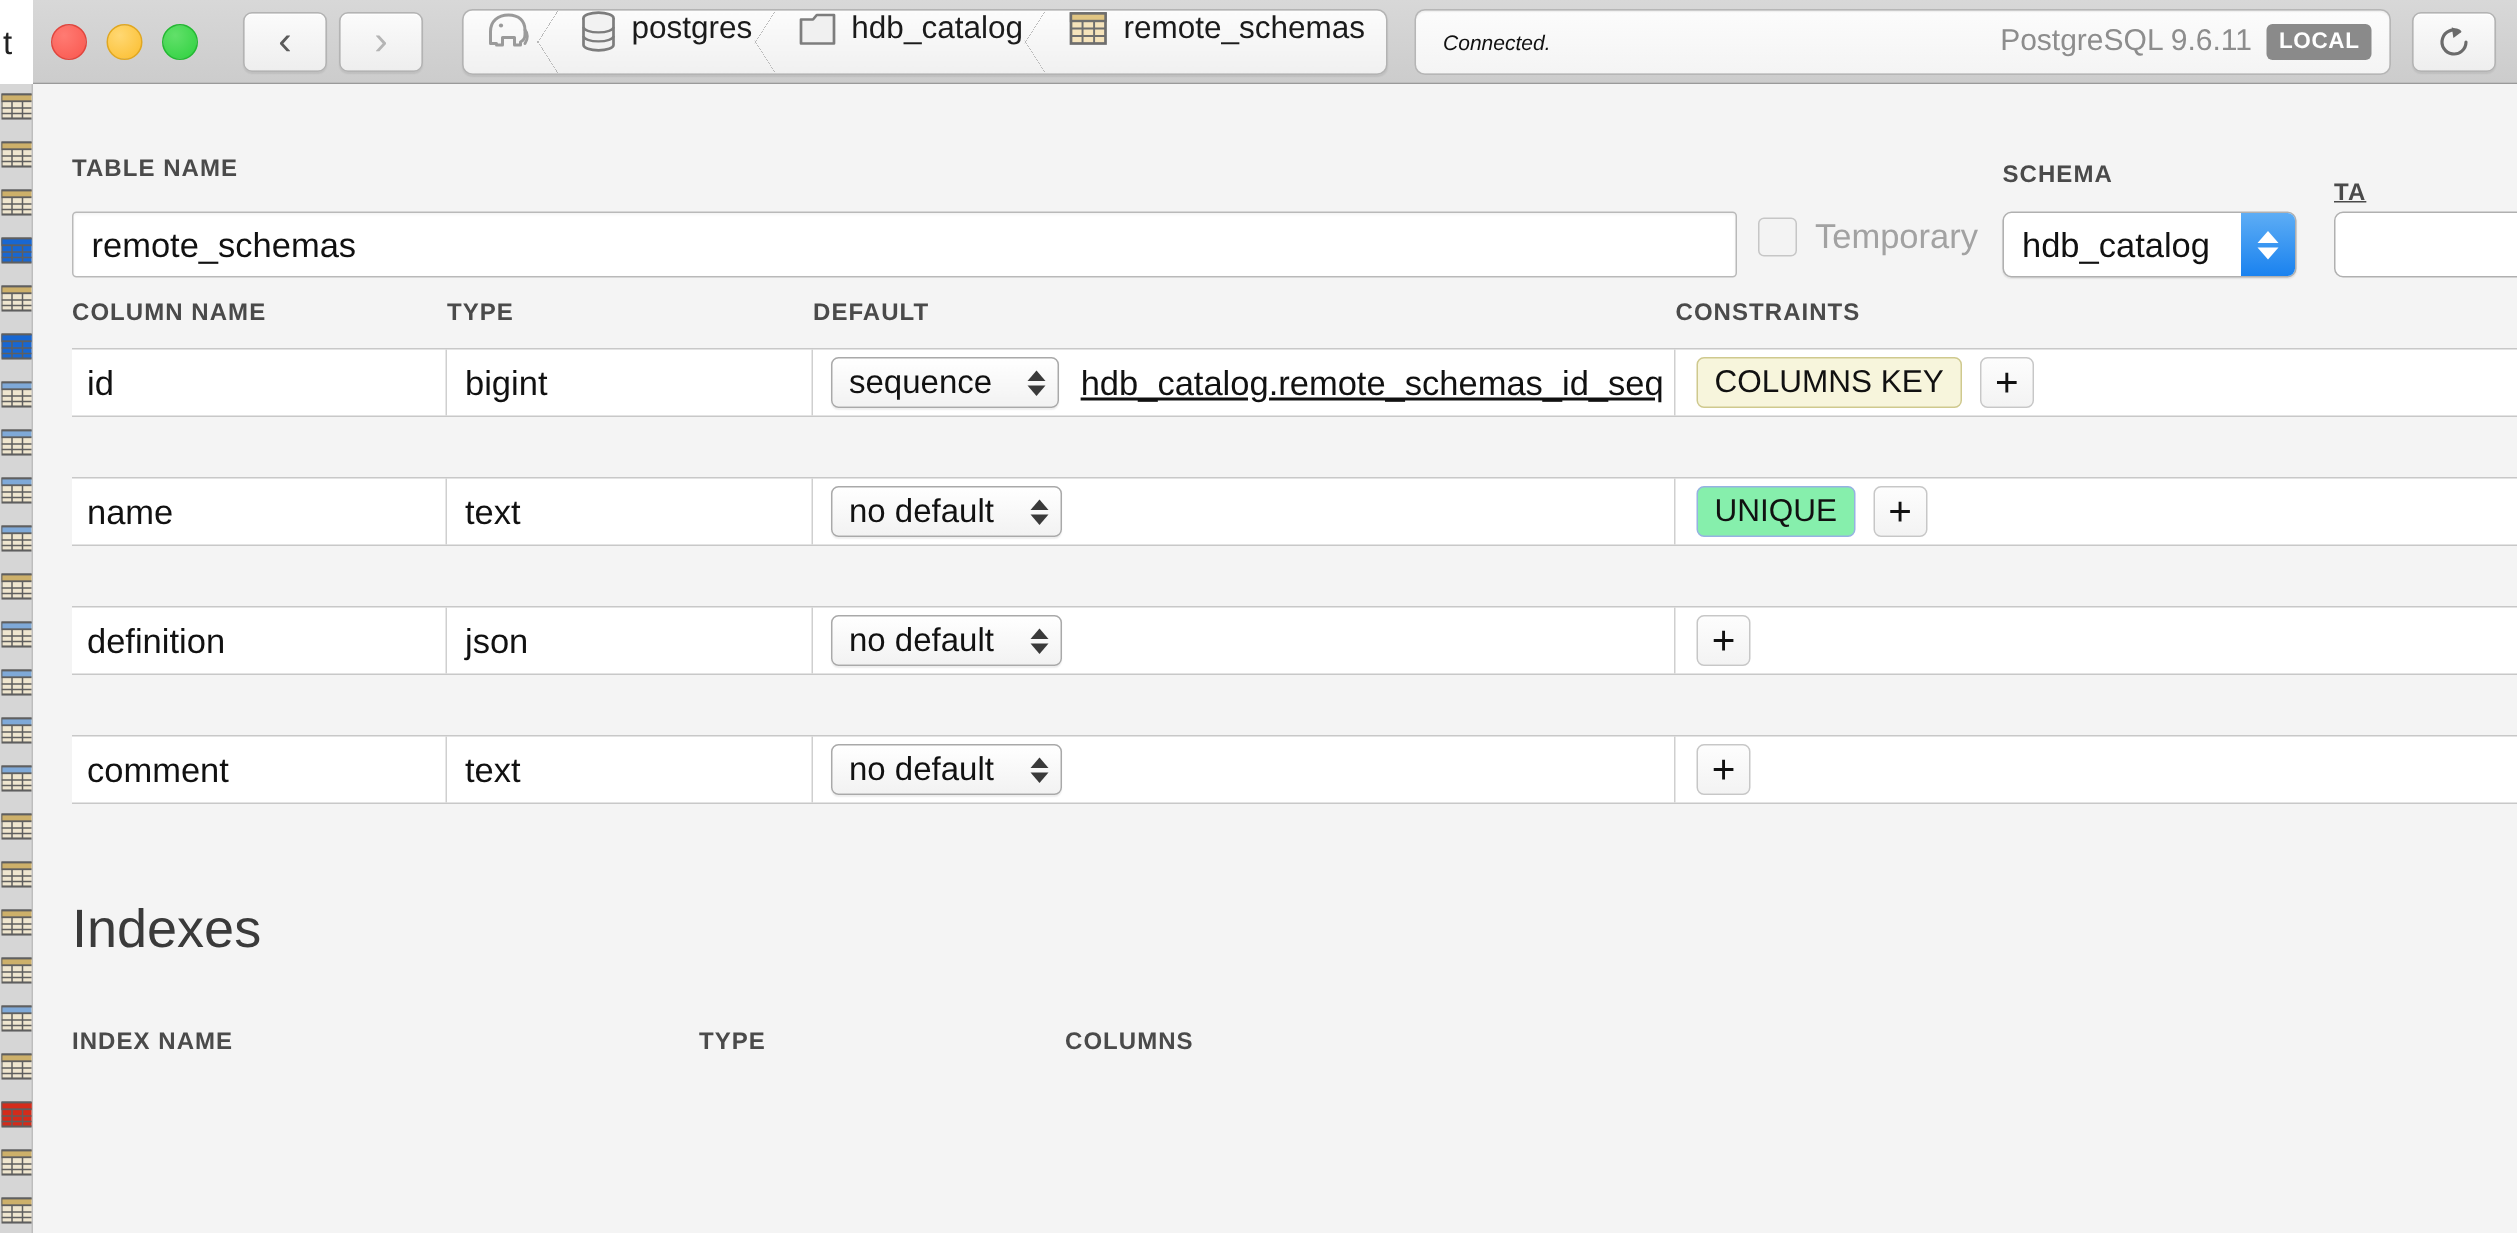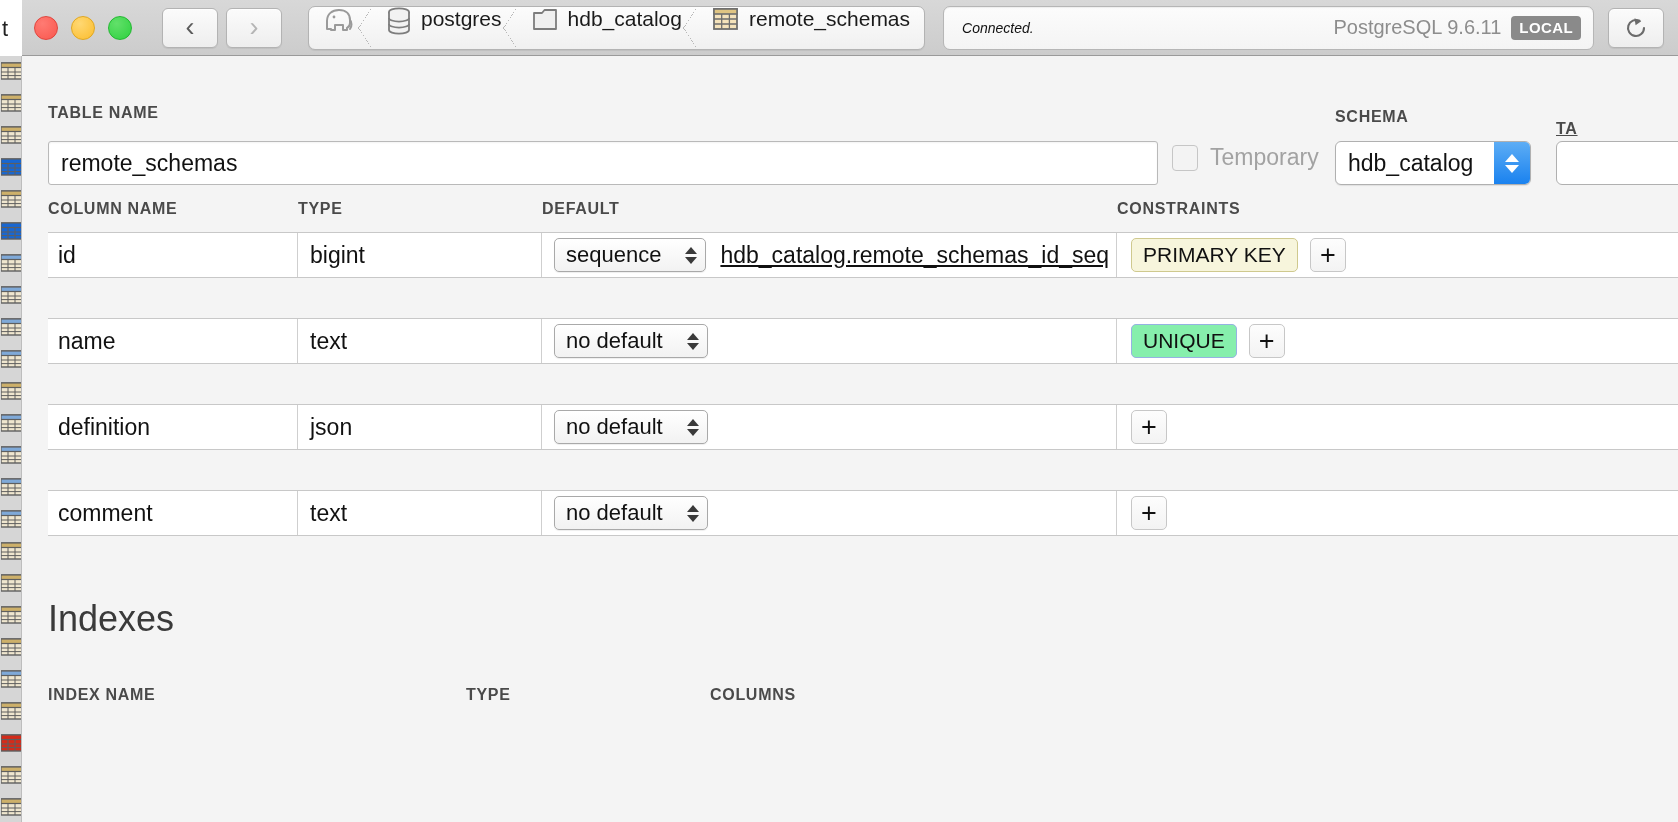--- a/index.html
+++ b/index.html
@@ -559,21 +559,21 @@
           <div class="popup">
             <span>sequence</span>
             <span class="arrows">
               <span class="ar-up"></span>
               <span class="ar-dn"></span>
             </span>
           </div>
           <span class="seq-text">hdb_catalog.remote_schemas_id_seq</span>
         </div>
         <div class="cell-constraints">
-          <span class="badge pk">PRIMARY KEY</span>
+          <span class="badge pk">COLUMNS KEY</span>
           <span class="plus-btn">+</span>
         </div>
       </div>
       <div class="col-spacer"></div>
       <div class="col-row">
         <div class="cell-name">name</div>
         <div class="cell-type">text</div>
         <div class="cell-default">
           <div class="popup">
             <span>no default</span>

